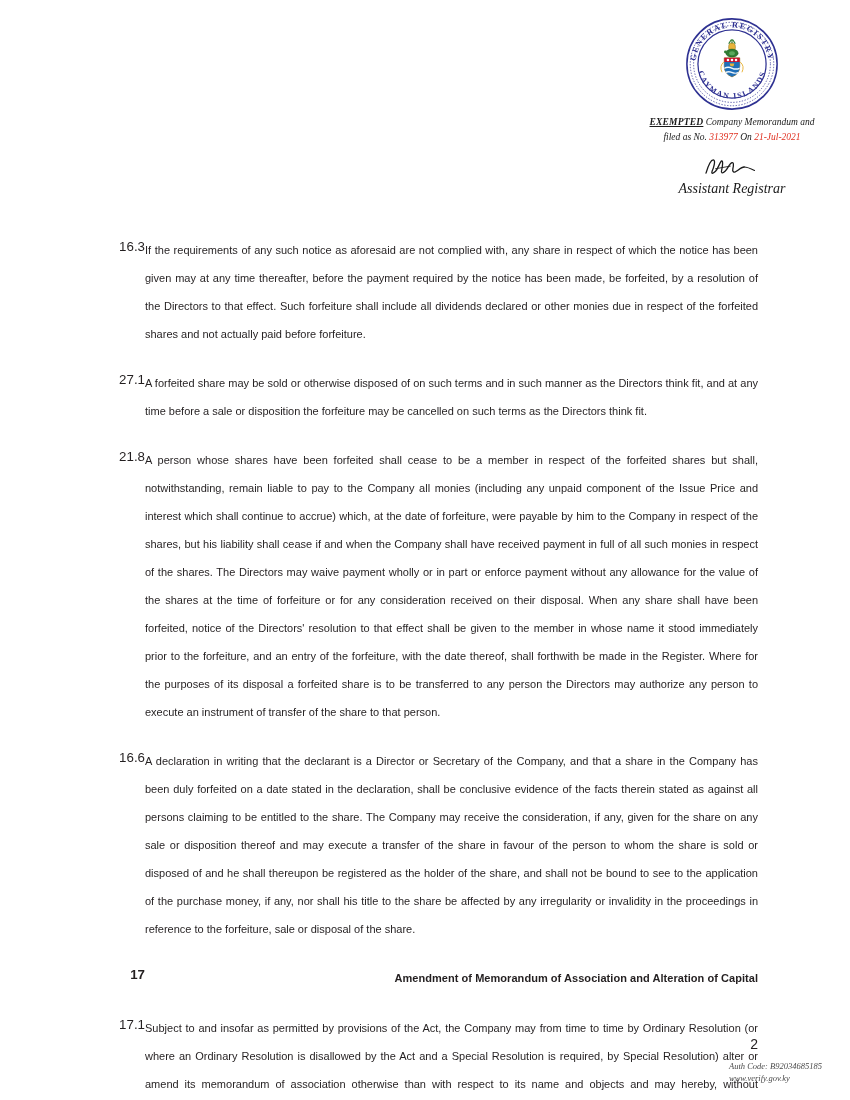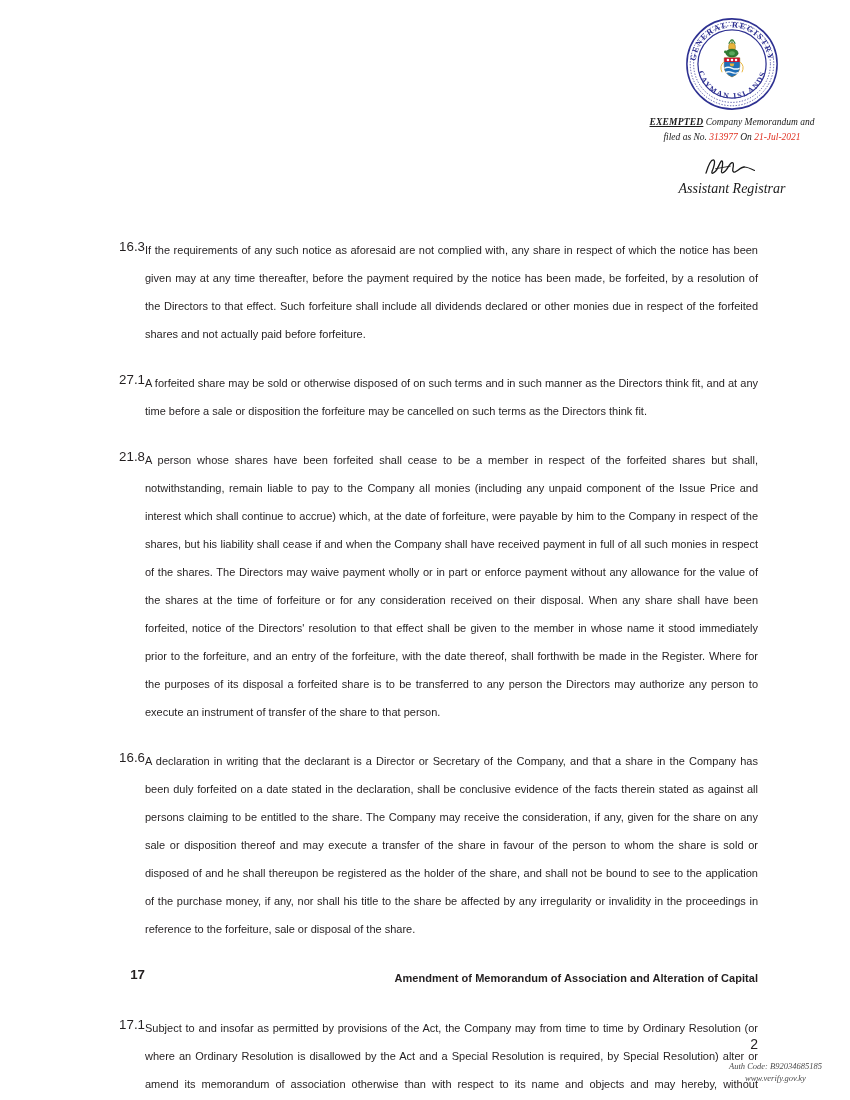--- a/index.html
+++ b/index.html
@@ -117,21 +117,21 @@
     position: absolute;
     right: 92px;
     top: 1036px;
     font-size: 14px;
     color: #231f20;
   }
   .footer-meta {
     position: absolute;
     right: 28px;
     top: 1060px;
-    text-align: center;
+    text-align: left;
     font-family: "Liberation Serif", serif;
     font-style: italic;
     font-size: 8.5px;
     color: #4a4a4a;
     line-height: 1.45;
   }
 </style>
 </head>
 <body>
 

